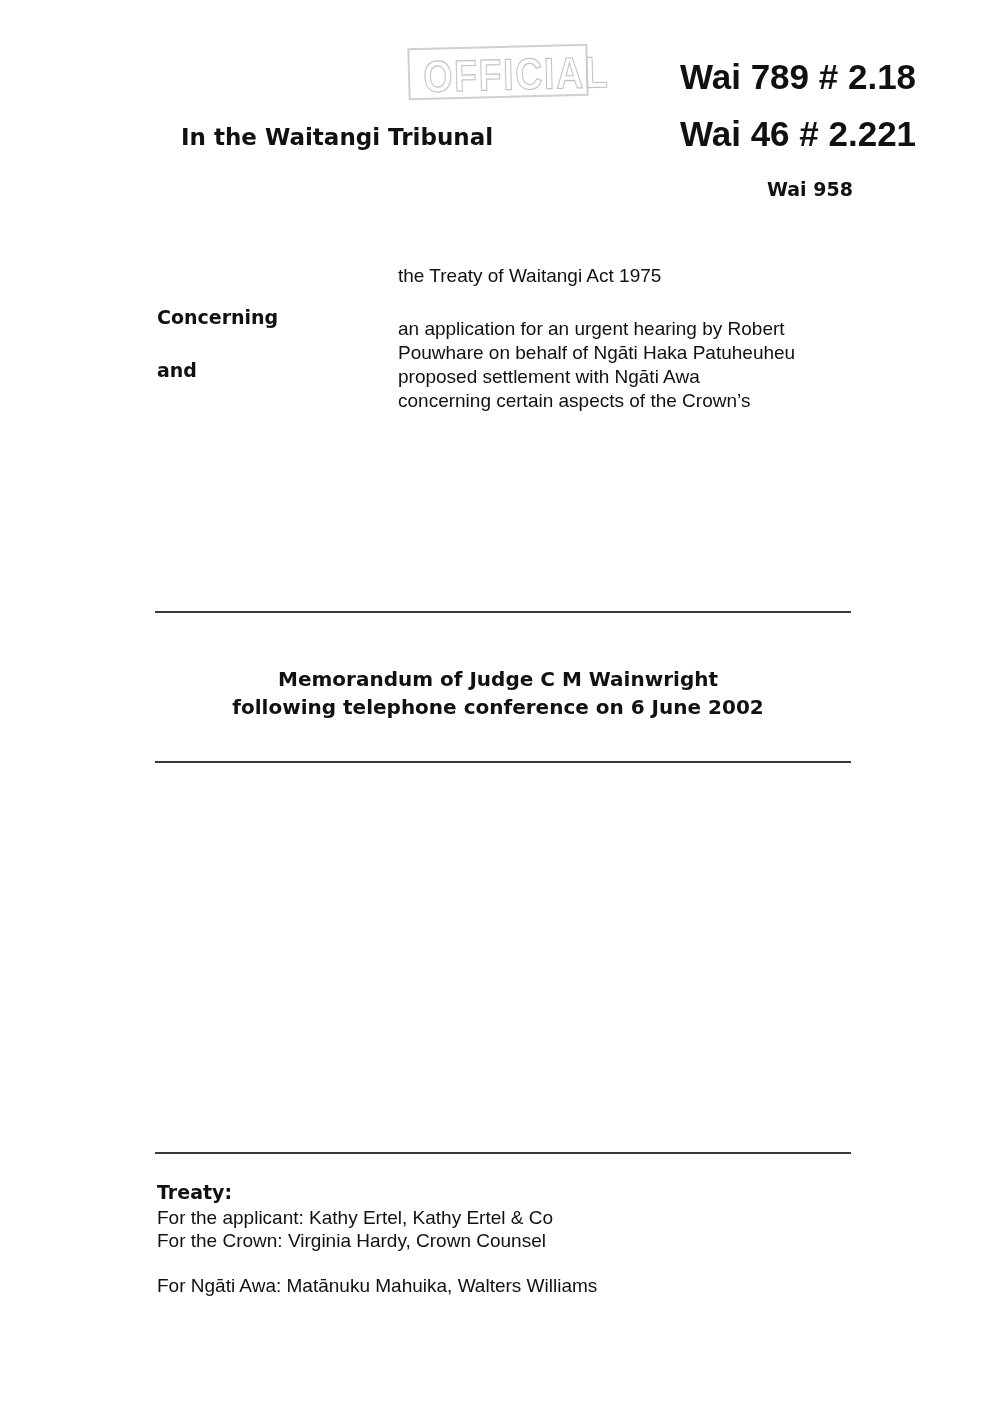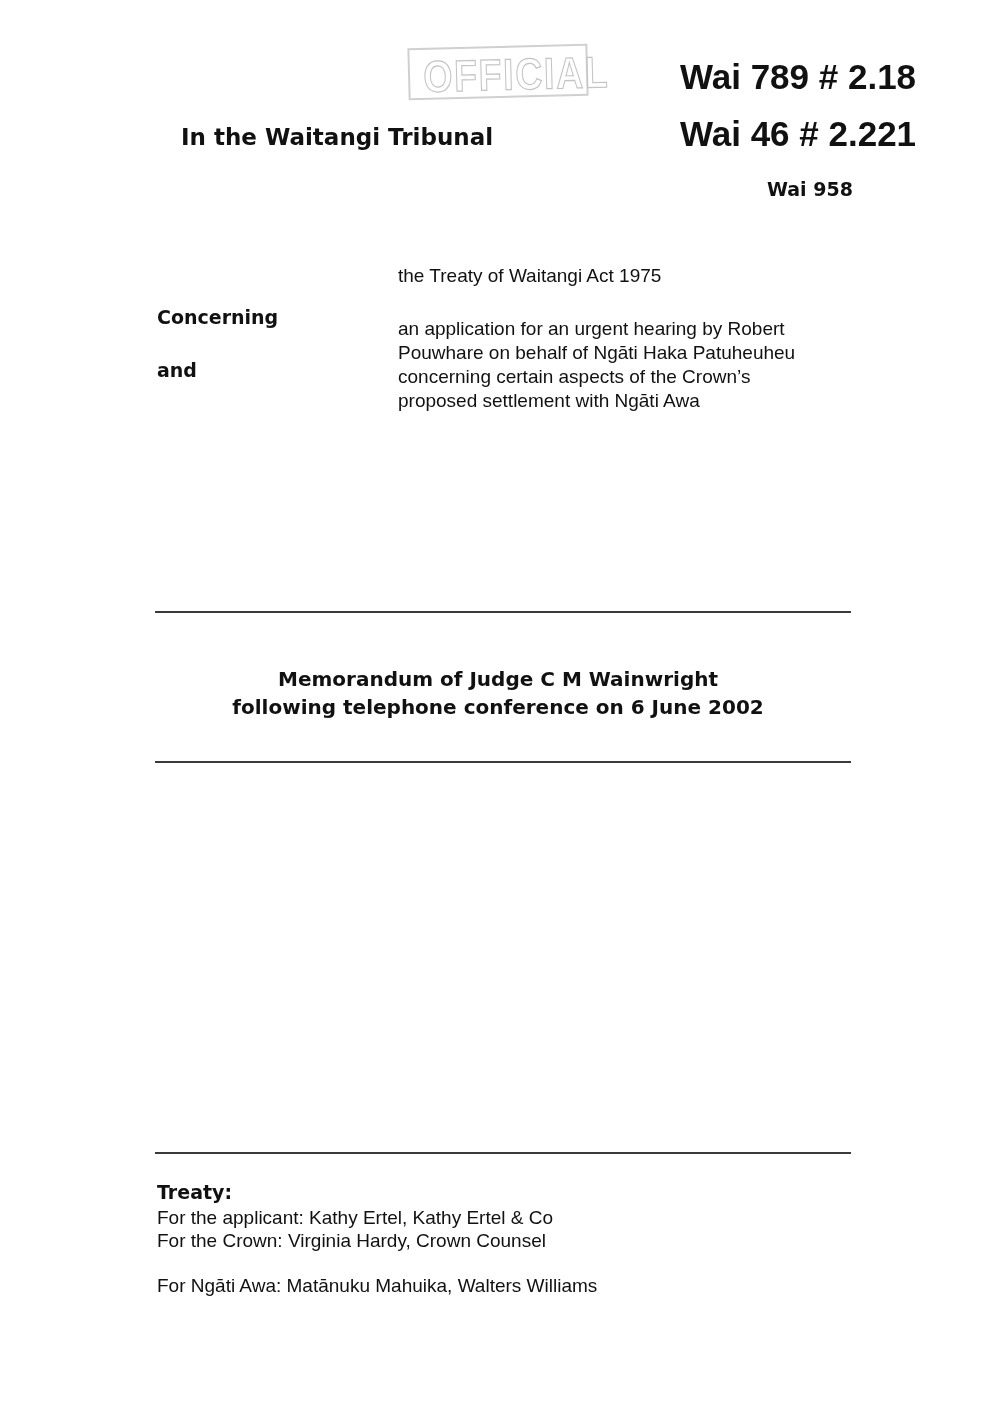--- a/index.html
+++ b/index.html
@@ -30,22 +30,22 @@
 <div class="abs ref2">Wai 46 # 2.221</div>
 <div class="abs ref3">Wai 958</div>
 
 <div class="abs label" style="top:262px;">Concerning</div>
 <div class="abs body-text" style="top:264px;">the Treaty of Waitangi Act 1975</div>
 
 <div class="abs label" style="top:315px;">and</div>
 <div class="abs body-text" style="top:317px;">
   <div>an application for an urgent hearing by Robert</div>
   <div>Pouwhare on behalf of Ngāti Haka Patuheuheu</div>
+  <div>proposed settlement with Ngāti Awa</div>
   <div>concerning certain aspects of the Crown’s</div>
-  <div>proposed settlement with Ngāti Awa</div>
 </div>
 
 <div class="abs rule" style="top:611px;"></div>
 
 <div class="abs memo">
   <div>Memorandum of Judge C M Wainwright</div>
   <div>following telephone conference on 6 June 2002</div>
 </div>
 
 <div class="abs rule" style="top:761px;"></div>

